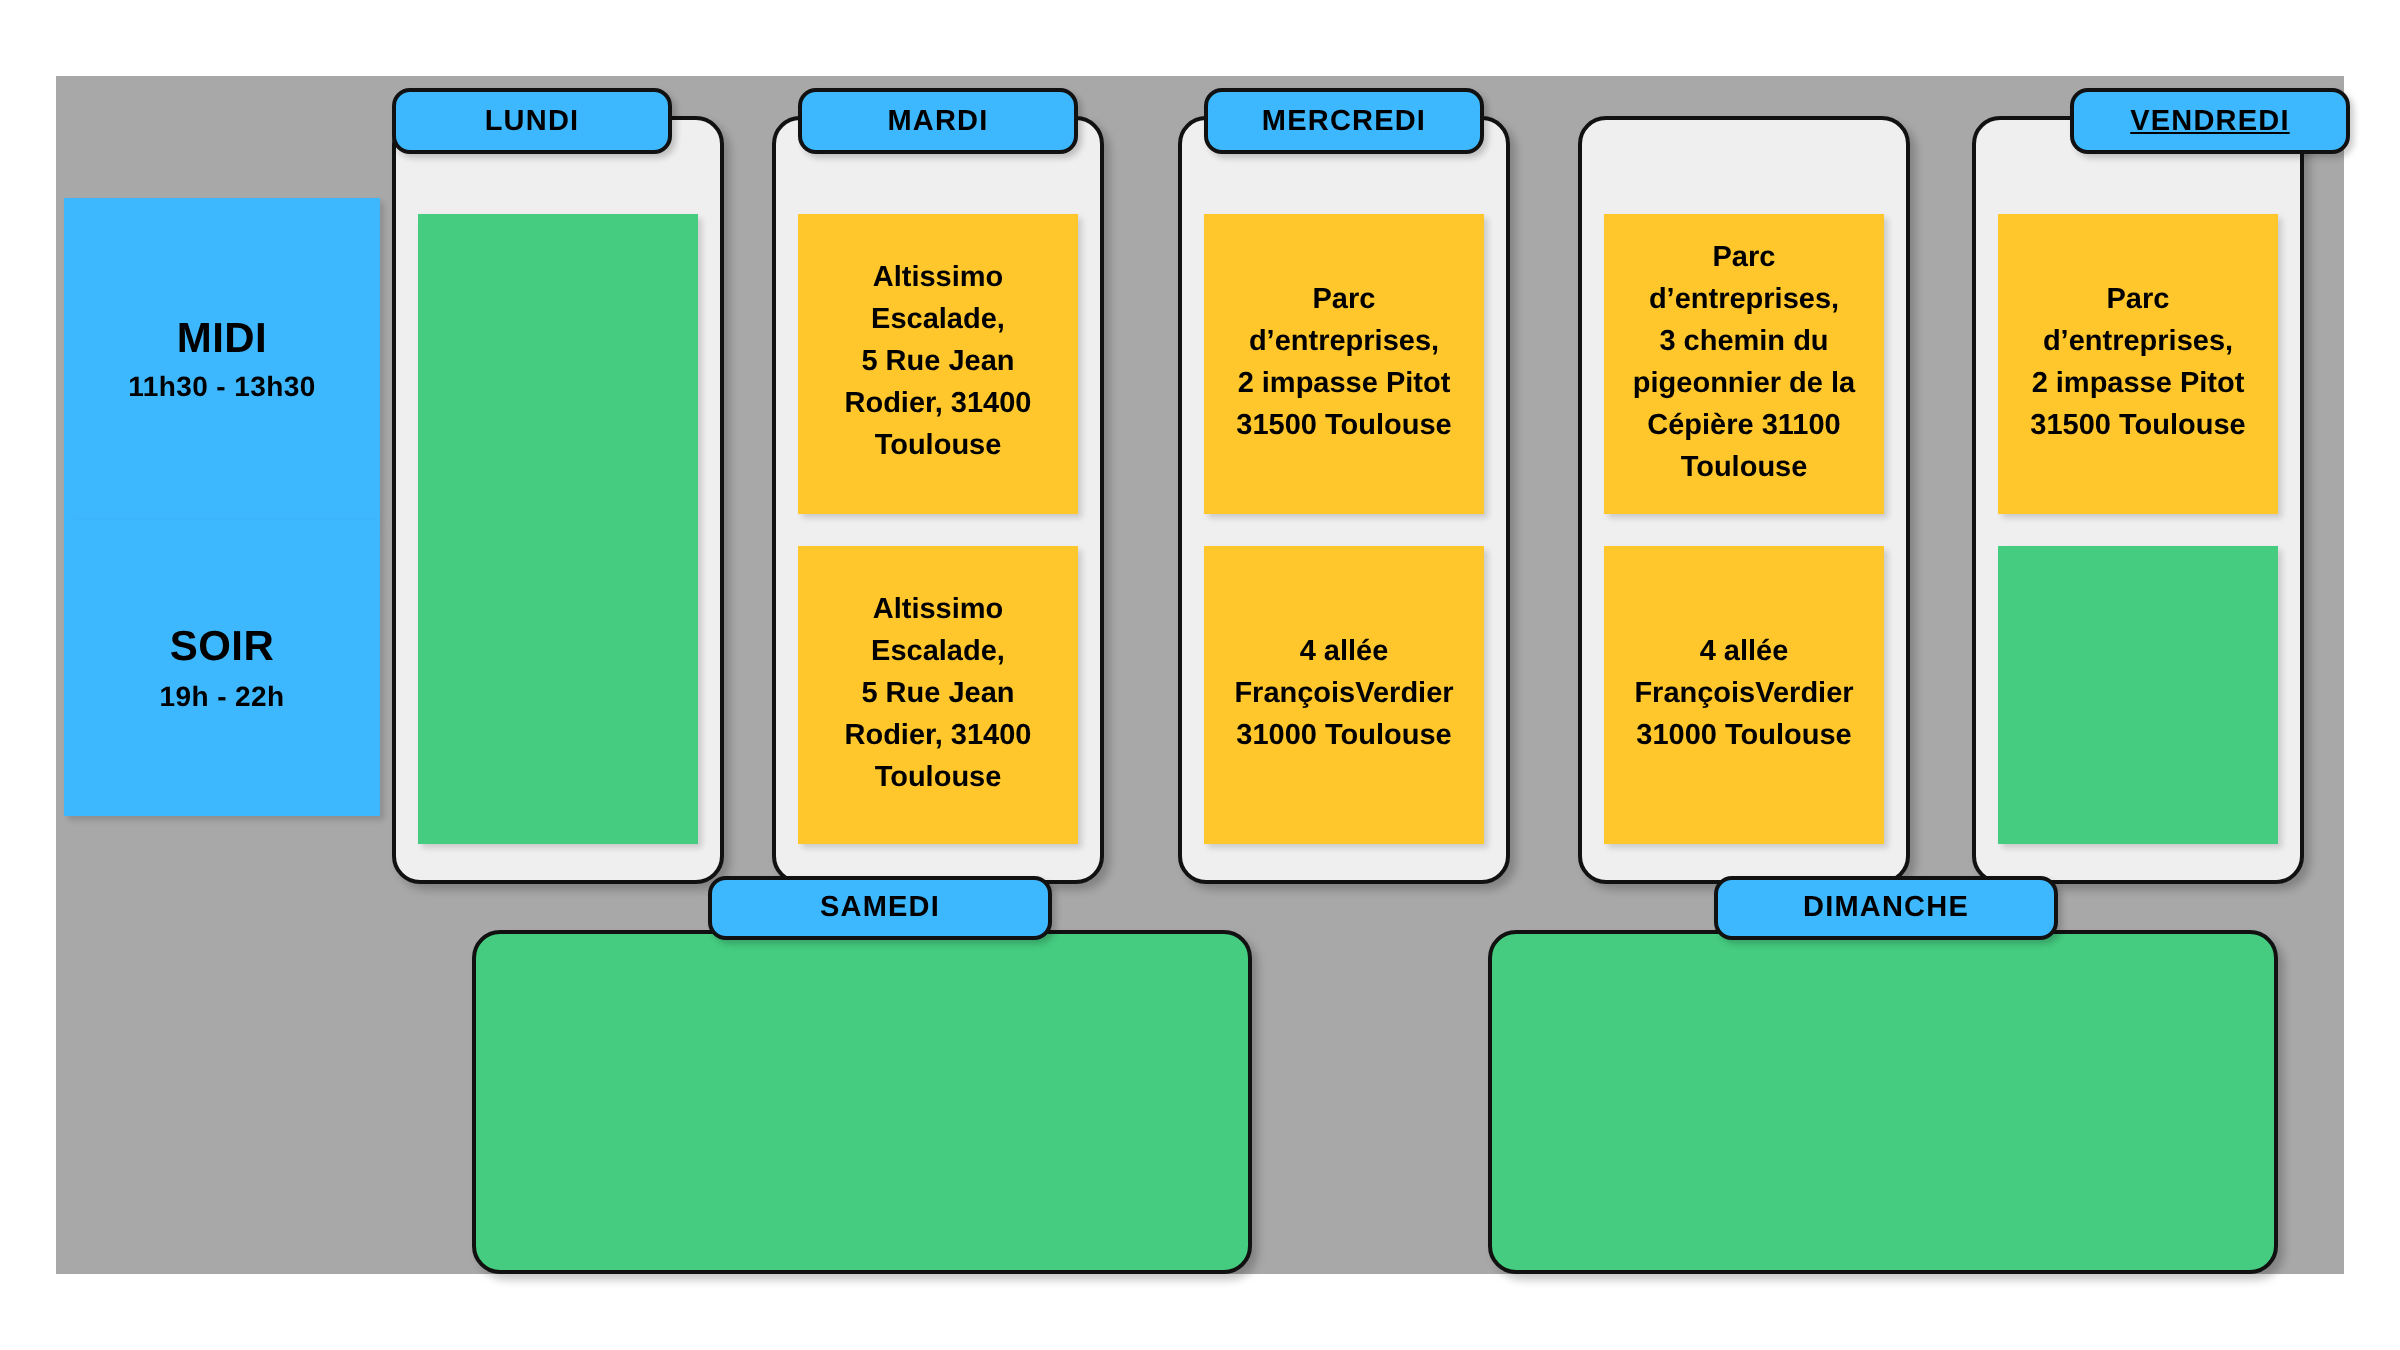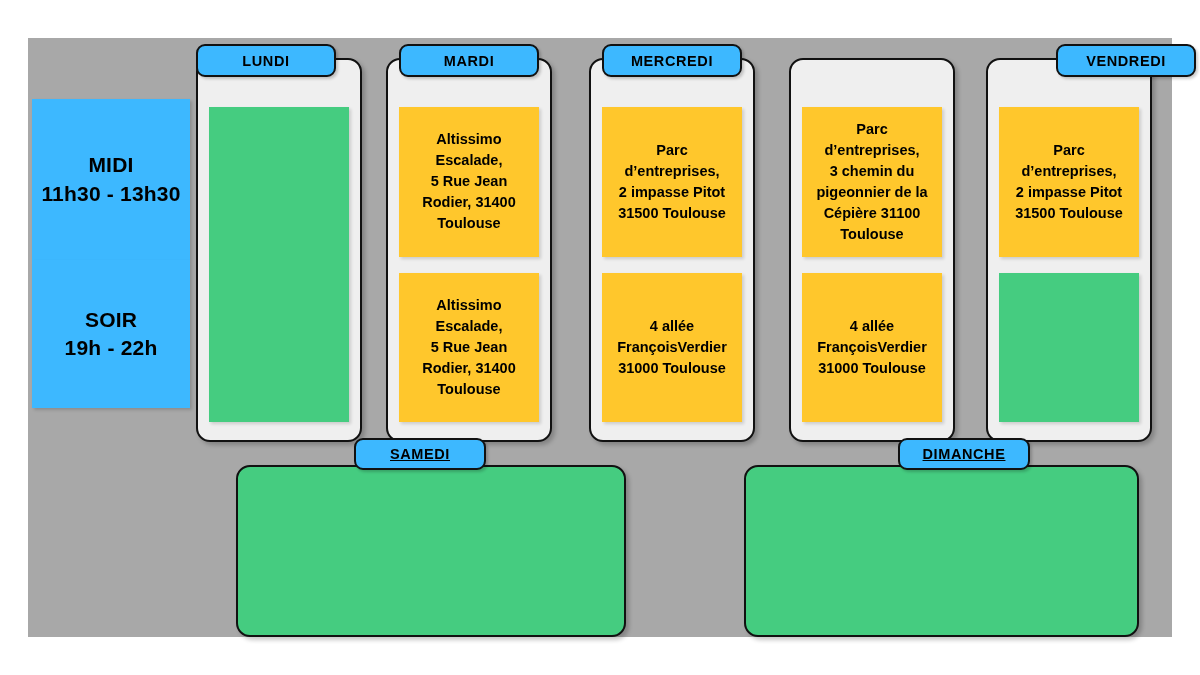--- a/index.html
+++ b/index.html
@@ -40,21 +40,21 @@
     align-items: center;
     justify-content: center;
     text-align: center;
     font-weight: 700;
     letter-spacing: 0.2px;
     box-shadow: 2px 2px 3px rgba(0,0,0,0.16);
   }
   .time-block.midi { top: 61px; height: 161px; }
   .time-block.soir { top: 222px; height: 148px; }
   .time-block .t-name { font-size: 21px; line-height: 1.35; }
-  .time-block .t-range { font-size: 21px; line-height: 1.35; }
+  .time-block .t-range { font-size: 14px; line-height: 1.35; }
 
   
   .day-card {
     position: absolute;
     top: 20px;
     width: 166px;
     height: 384px;
     background: #efefef;
     border: 2px solid #111111;
     border-radius: 14px;
@@ -112,23 +112,22 @@
 
   
   .weekend-panel {
     position: absolute;
     background: #45cc80;
     border: 2px solid #111111;
     border-radius: 14px;
     box-shadow: 3px 3px 4px rgba(0,0,0,0.22);
   }
   .day-tab.weekend {
-    width: 132px;
+    width: 172px;
     height: 32px;
-    text-decoration: underline;
   }
 </style>
 </head>
 <body>
 
 <div class="canvas">
 
   <div class="time-col">
     <div class="time-block midi">
       <span class="t-name">MIDI</span>
@@ -192,21 +191,21 @@
 
   <div class="day-card" style="left:958px;">
     <div class="cells">
       <div class="cell amber">Parc
 d’entreprises,
 2 impasse Pitot
 31500 Toulouse</div>
       <div class="cell green empty"></div>
     </div>
   </div>
-  <div class="day-tab weekday" style="left:1028px;">VENDREDI</div>
+  <div class="day-tab weekday" style="left:1007px;text-decoration:underline;">VENDREDI</div>
 
   <div class="weekend-panel" style="left:208px; top:427px; width:390px; height:172px;"></div>
   <div class="day-tab weekend" style="left:326px; top:400px;">SAMEDI</div>
 
   <div class="weekend-panel" style="left:716px; top:427px; width:395px; height:172px;"></div>
-  <div class="day-tab weekend" style="left:870px; top:400px;">DIMANCHE</div>
+  <div class="day-tab weekend" style="left:829px; top:400px;">DIMANCHE</div>
 
 </div>
 
 </body></html>

